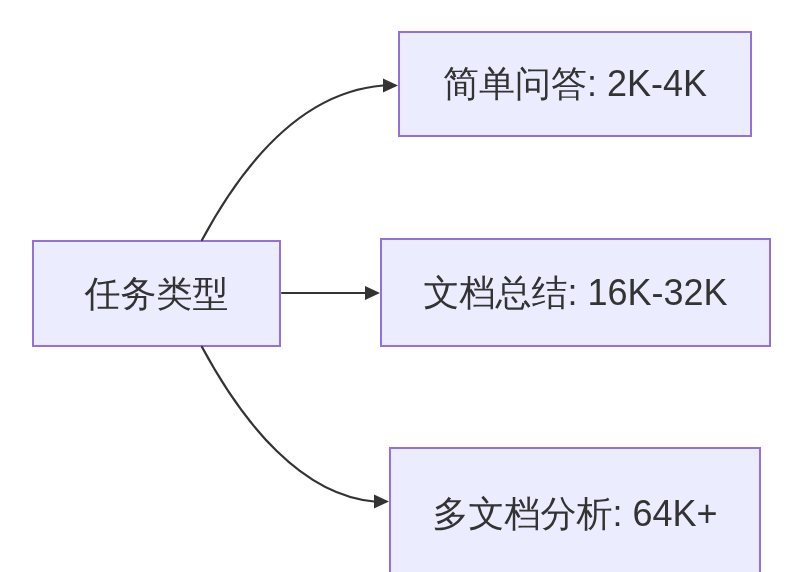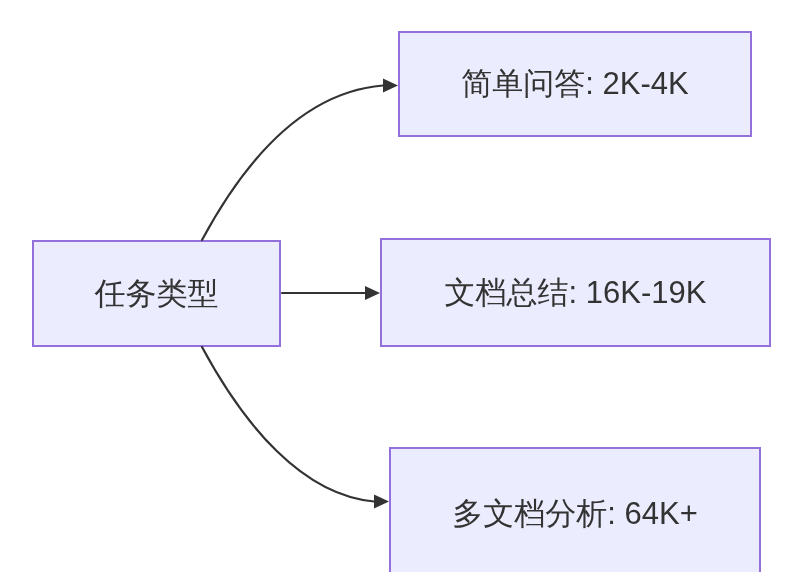--- a/index.html
+++ b/index.html
@@ -26,21 +26,21 @@
   }
   .node {
     position: absolute;
     box-sizing: border-box;
     background: #ECECFF;
     border: 2px solid #9370DB;
     color: #333333;
     display: flex;
     align-items: center;
     justify-content: center;
-    font-size: 31px;
+    font-size: 36px;
     line-height: 1.2;
     z-index: 1;
     white-space: nowrap;
   }
   .node-task-type   { left: 32px;  top: 240px; width: 249px; height: 107px; }
   .node-simple-qa   { left: 398px; top: 31px;  width: 354px; height: 106px; }
   .node-doc-summary { left: 380px; top: 238px; width: 391px; height: 109px; }
   .node-multi-doc   { left: 389px; top: 447px; width: 372px; height: 134px; }
   .edge-path {
     fill: none;
@@ -60,21 +60,21 @@
 
   <div class="node node-task-type">
     <span>任务类型</span>
   </div>
 
   <div class="node node-simple-qa">
     <span>简单问答: 2K-4K</span>
   </div>
 
   <div class="node node-doc-summary">
-    <span>文档总结: 16K-19K</span>
+    <span>文档总结: 16K-32K</span>
   </div>
 
   <div class="node node-multi-doc">
     <span>多文档分析: 64K+</span>
   </div>
 
   <svg class="edges-layer" viewBox="0 0 787 572" xmlns="http://www.w3.org/2000/svg">
 
     <path class="edge-path" d="M202,240 C244,162 302,92 383,85.5"></path>
     <polygon class="arrowhead" points="383,78.5 398,85.5 383,92.5"></polygon>

